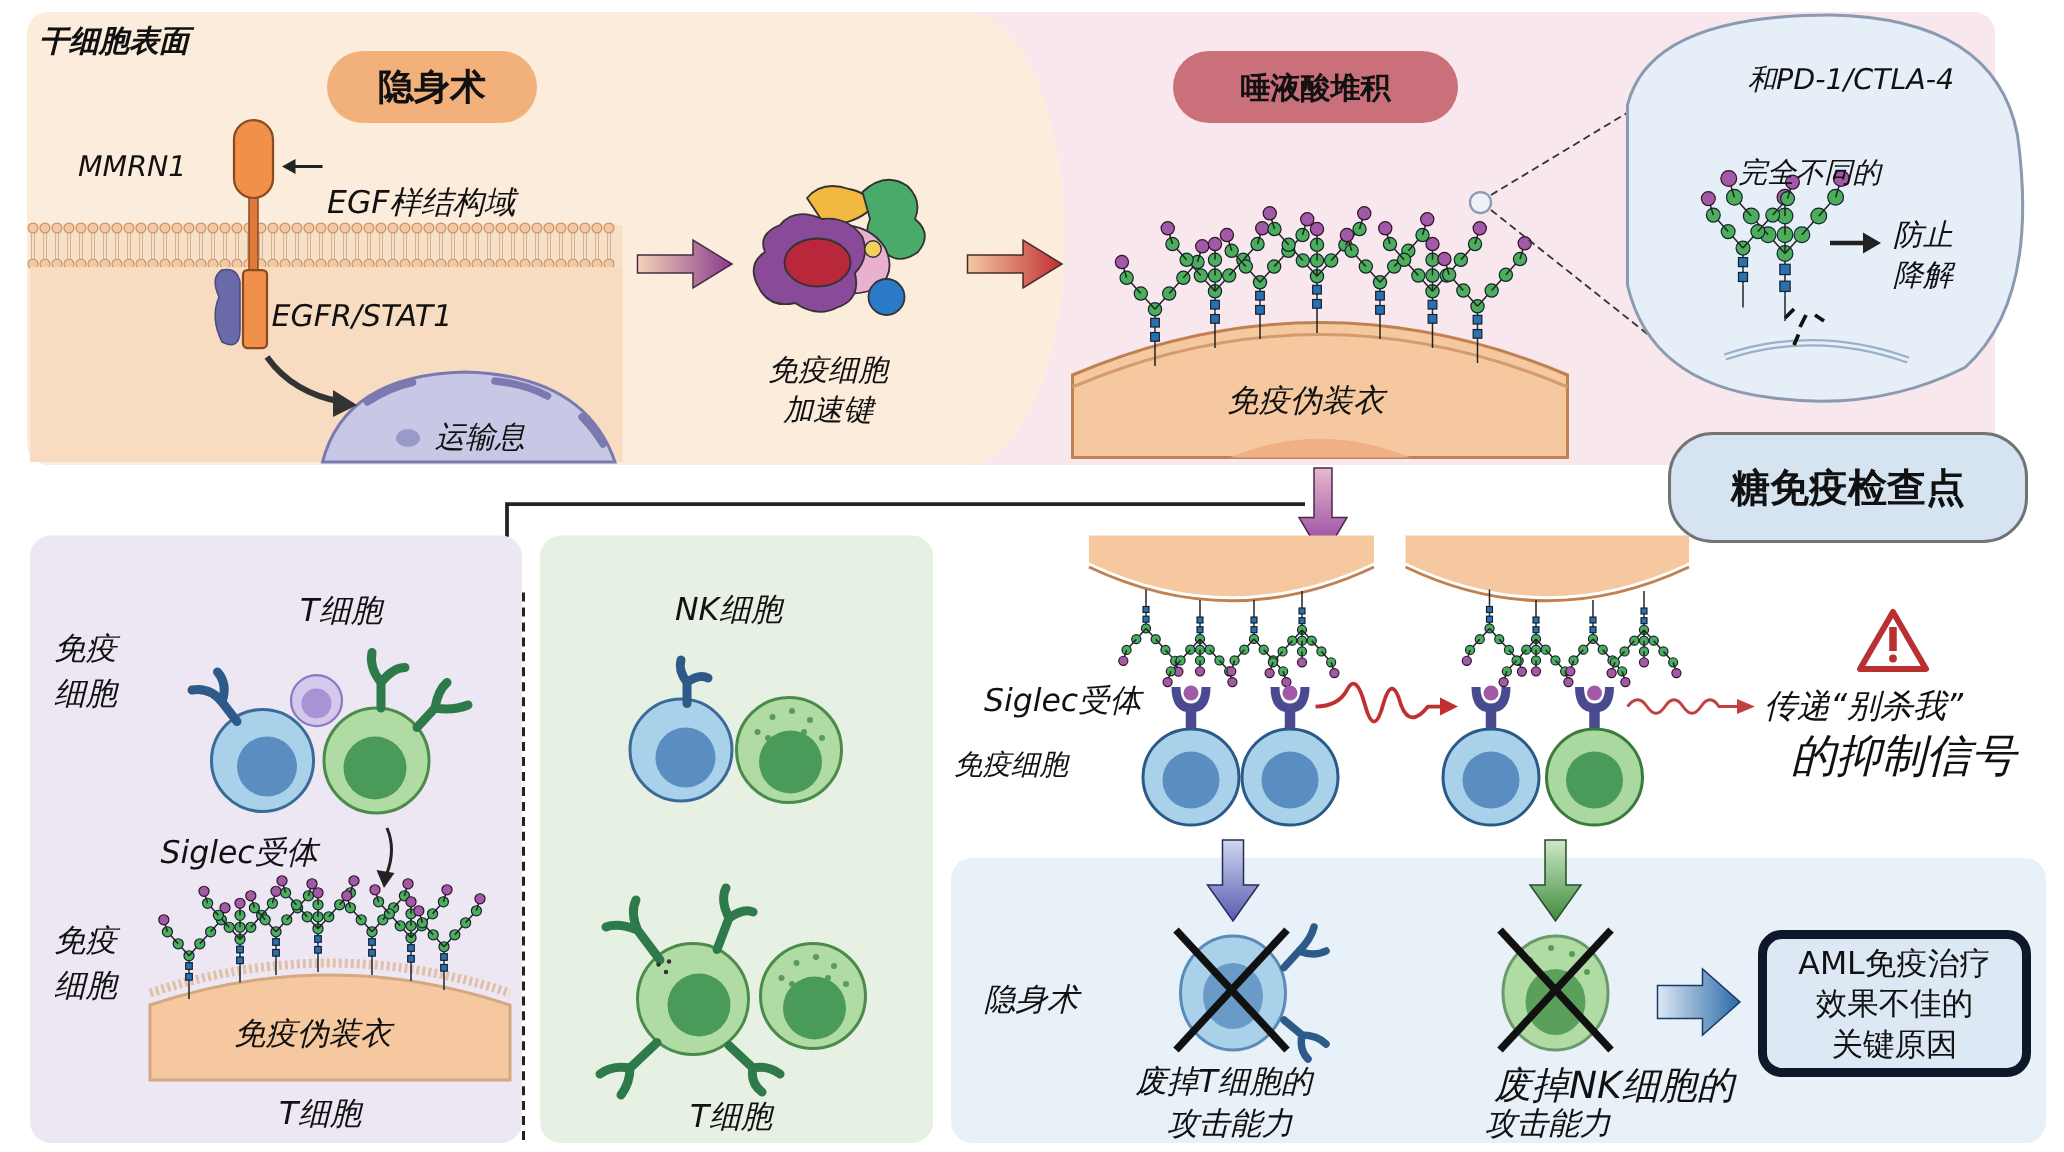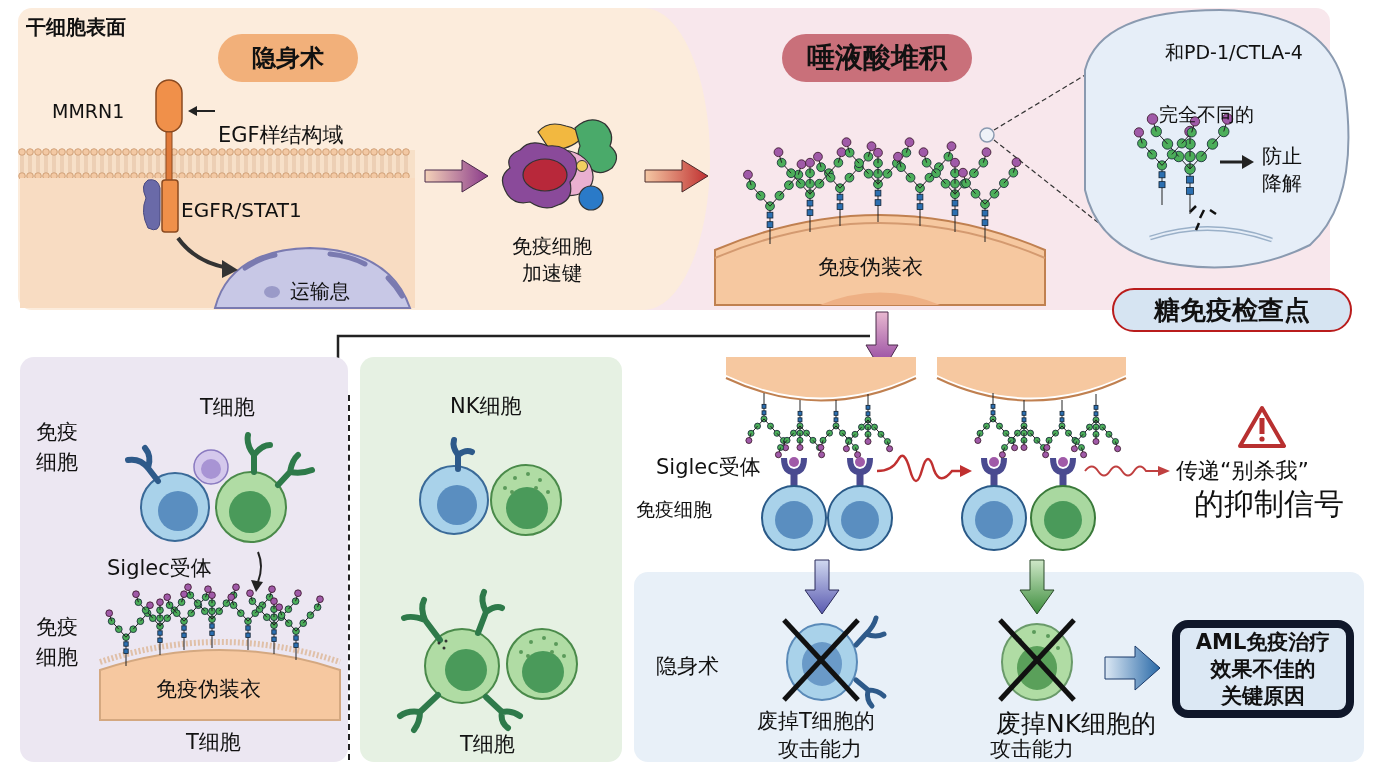--- a/index.html
+++ b/index.html
@@ -1,19 +1,19 @@
 <!DOCTYPE html>
 <html><head>
 <meta charset="utf-8">
 <style>
   html,body{margin:0;padding:0;}
   body{width:1376px;height:768px;position:relative;overflow:hidden;background:#ffffff;
        font-family:"DejaVu Sans","Liberation Sans",sans-serif;color:#111;}
   .abs{position:absolute;}
-  .txt{position:absolute;white-space:nowrap;font-weight:500;}
+  .txt{position:absolute;white-space:nowrap;font-weight:500;font-style:italic;}
   .panel{position:absolute;border-radius:14px;}
   .pill{position:absolute;border-radius:24px;display:flex;align-items:center;justify-content:center;font-weight:bold;}
   svg{position:absolute;left:0;top:0;overflow:visible;}
 </style>
 </head>
 <body>
 
 <div class="panel" style="left:18px;top:8px;width:680px;height:302px;background:#fcecdc;"></div>
 <div class="panel" style="left:640px;top:8px;width:690px;height:302px;background:#f8e7ec;border-radius:0 14px 14px 0;"></div>
 <div class="abs" style="left:600px;top:8px;width:110px;height:302px;background:#fcecdc;border-radius:0 60% 60% 0 / 0 50% 50% 0;"></div>
@@ -534,27 +534,27 @@
 </svg>
 
 <div class="txt" style="left:26px;top:14px;font-size:20px;font-weight:bold;">干细胞表面</div>
 <div class="pill" style="left:218px;top:34px;width:140px;height:48px;background:#f2b07a;font-size:24px;">隐身术</div>
 <div class="txt" style="left:52px;top:100px;font-size:19px;">MMRN1</div>
 <div class="txt" style="left:218px;top:97px;font-size:21px;margin-top:24px;">EGF样结构域</div>
 <div class="txt" style="left:181px;top:198px;font-size:20px;">EGFR/STAT1</div>
 <div class="txt" style="left:290px;top:278px;font-size:20px;">运输息</div>
 <div class="txt" style="left:512px;top:233px;font-size:20px;">免疫细胞</div>
 <div class="txt" style="left:522px;top:260px;font-size:20px;">加速键</div>
-<div class="pill" style="left:782px;top:34px;width:190px;height:48px;background:#c9707a;font-size:28px;">唾液酸堆积</div>
+<div class="pill" style="left:782px;top:34px;width:190px;height:48px;background:#c9707a;font-size:20px;">唾液酸堆积</div>
 <div class="txt" style="left:818px;top:253px;font-size:21px;">免疫伪装衣</div>
 <div class="txt" style="left:1133px;top:40px;font-size:19px;margin-left:32px;">和PD-1/CTLA-4</div>
 <div class="txt" style="left:1159px;top:66px;font-size:19px;margin-top:36px;">完全不同的</div>
 <div class="txt" style="left:1262px;top:143px;font-size:20px;">防止</div>
 <div class="txt" style="left:1262px;top:170px;font-size:20px;">降解</div>
-<div class="pill" style="left:1112px;top:288px;width:240px;height:44px;background:#d6e4f2;border:2px solid #b91c1c;border-radius:30px;font-size:26px;box-sizing:border-box;">糖免疫检查点</div>
+<div class="pill" style="left:1112px;top:288px;width:240px;height:74px;background:#d6e4f2;border:2px solid #737373;border-radius:30px;font-size:26px;box-sizing:border-box;">糖免疫检查点</div>
 
 <div class="panel" style="left:20px;top:357px;width:328px;height:405px;background:#ece7f2;"></div>
 <div class="abs" style="left:348px;top:395px;height:365px;border-left:2px dashed #222;"></div>
 <div class="panel" style="left:360px;top:357px;width:262px;height:405px;background:#e6f1e3;"></div>
 
 <svg width="1376" height="768">
 
   <g>
     <circle cx="175" cy="507" r="34" fill="#a9d2ea" stroke="#3a6a98" stroke-width="2"></circle>
     <circle cx="178" cy="511" r="20" fill="#5a8ec0"></circle>
@@ -1077,17 +1077,17 @@
 <div class="txt" style="left:656px;top:453px;font-size:21px;">Siglec受体</div>
 <div class="txt" style="left:636px;top:497px;font-size:19px;">免疫细胞</div>
 <div class="txt" style="left:1176px;top:456px;font-size:22px;">传递“别杀我”</div>
 <div class="txt" style="left:1194px;top:484px;font-size:30px;">的抑制信号</div>
 
 <div class="txt" style="left:656px;top:652px;font-size:21px;">隐身术</div>
 <div class="txt" style="left:757px;top:707px;font-size:21px;">废掉T细胞的</div>
 <div class="txt" style="left:778px;top:735px;font-size:21px;">攻击能力</div>
 <div class="txt" style="left:996px;top:707px;font-size:25px;">废掉NK细胞的</div>
 <div class="txt" style="left:990px;top:735px;font-size:21px;">攻击能力</div>
-<div class="abs" style="left:1172px;top:620px;width:182px;height:98px;background:#dce8f4;border:8px solid #0f172a;border-radius:16px;box-sizing:border-box;display:flex;flex-direction:column;align-items:center;justify-content:center;font-size:21px;line-height:27px;font-weight:bold;">
+<div class="abs" style="left:1172px;top:620px;width:182px;height:98px;background:#dce8f4;border:6px solid #0f172a;border-radius:16px;box-sizing:border-box;display:flex;flex-direction:column;align-items:center;justify-content:center;font-size:21px;line-height:27px;">
   <div>AML免疫治疗</div>
   <div>效果不佳的</div>
   <div>关键原因</div>
 </div>
 
 </body></html>

